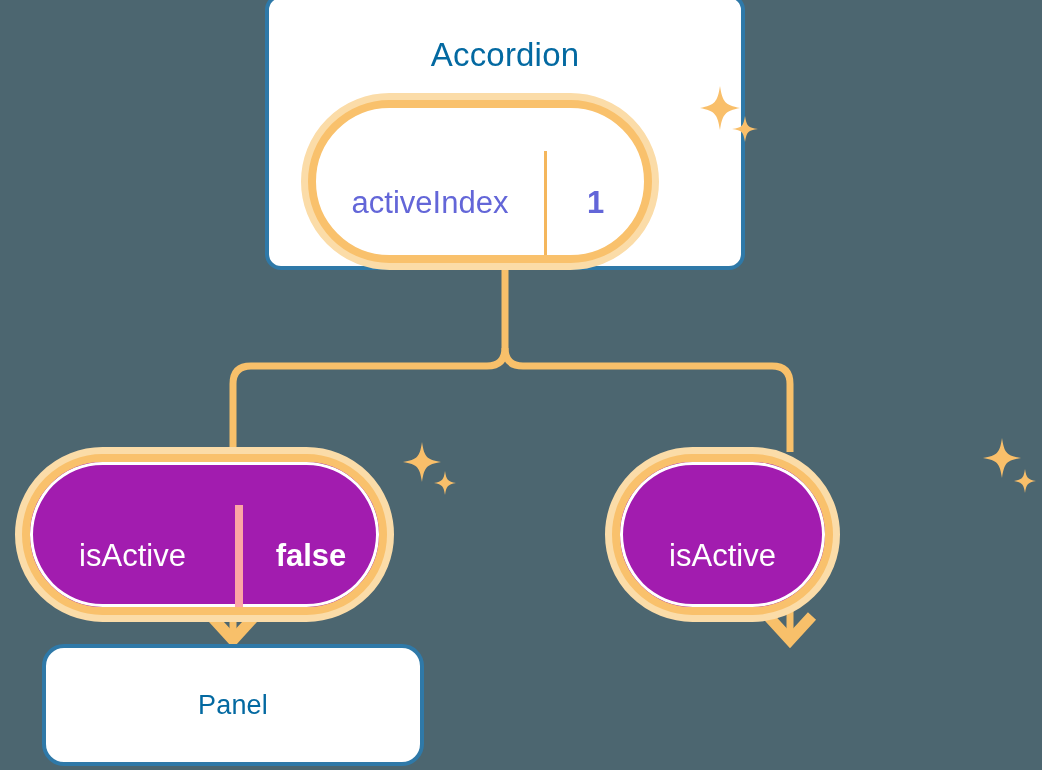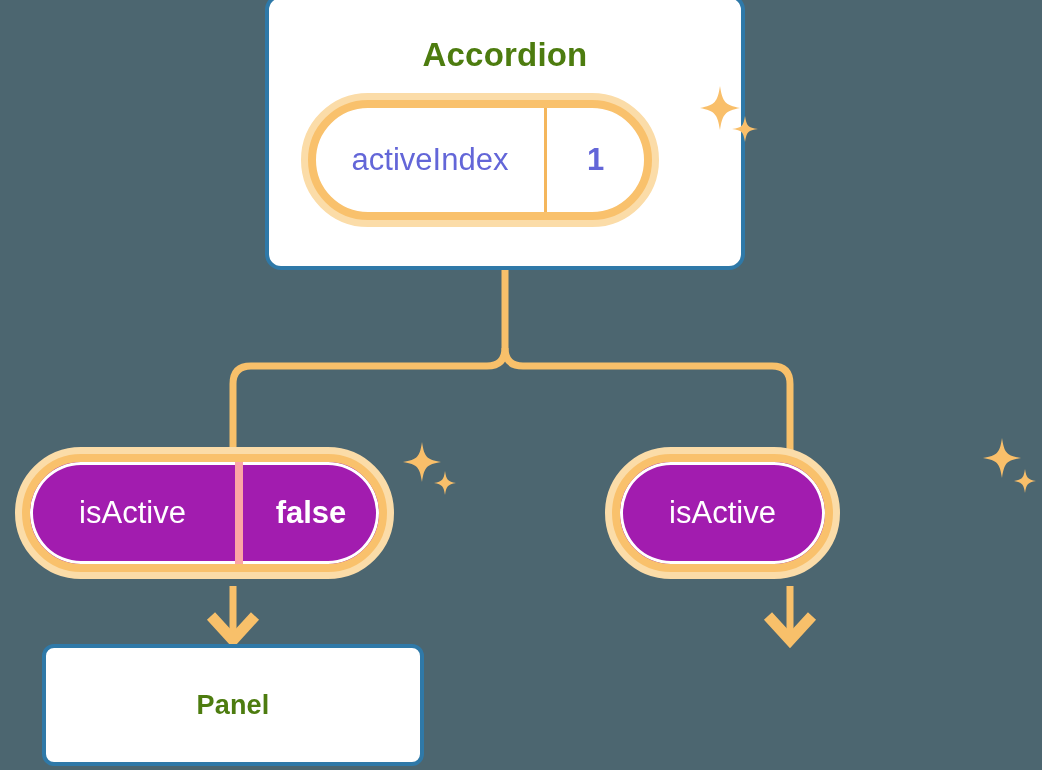--- a/index.html
+++ b/index.html
@@ -36,45 +36,44 @@
     position: absolute;
     background: #FFFFFF;
     border: 4px solid #2F79A8;
     box-sizing: border-box;
     z-index: 2;
     display: flex;
     flex-direction: column;
     align-items: center;
   }
   .card-title {
-    color: #4d7c0f;
+    color: #0369a1;
     letter-spacing: 0.2px;
     white-space: nowrap;
-    font-weight: bold;
   }
 
   
   #root-card {
     left: 265px;
     top: -6px;
     width: 480px;
     height: 276px;
     border-radius: 16px;
   }
   #root-card .card-title {
     font-size: 33px;
     margin-top: 40px;
     line-height: 1;
   }
 
   
   .panel-card {
     width: 382px;
     height: 122px;
-    border-radius: 12px;
+    border-radius: 22px;
     border-width: 4px;
     justify-content: center;
   }
   .panel-card .card-title {
     font-size: 27px;
     line-height: 1;
   }
   #panel-left  { left: 42px;  top: 644px; }
 
   
@@ -102,20 +101,21 @@
     box-sizing: border-box;
     border: 8px solid #F9C16C;   
     overflow: hidden;
   }
   .pill-cell {
     display: flex;
     align-items: center;
     justify-content: center;
     box-sizing: border-box;
     white-space: nowrap;
+    margin-top: 43px;
   }
 
   
   #root-pill-wrap { left: 301px; top: 93px; }
   #root-pill .pill-inner { background: #FFFFFF; }
   #root-pill .pill-cell { color: #6366D8; font-size: 31px; height: 104px; }
   #root-pill .cell-key  { width: 228px; padding: 0 4px; }
   #root-pill .cell-val  {
     width: 100px;
     font-weight: bold;

